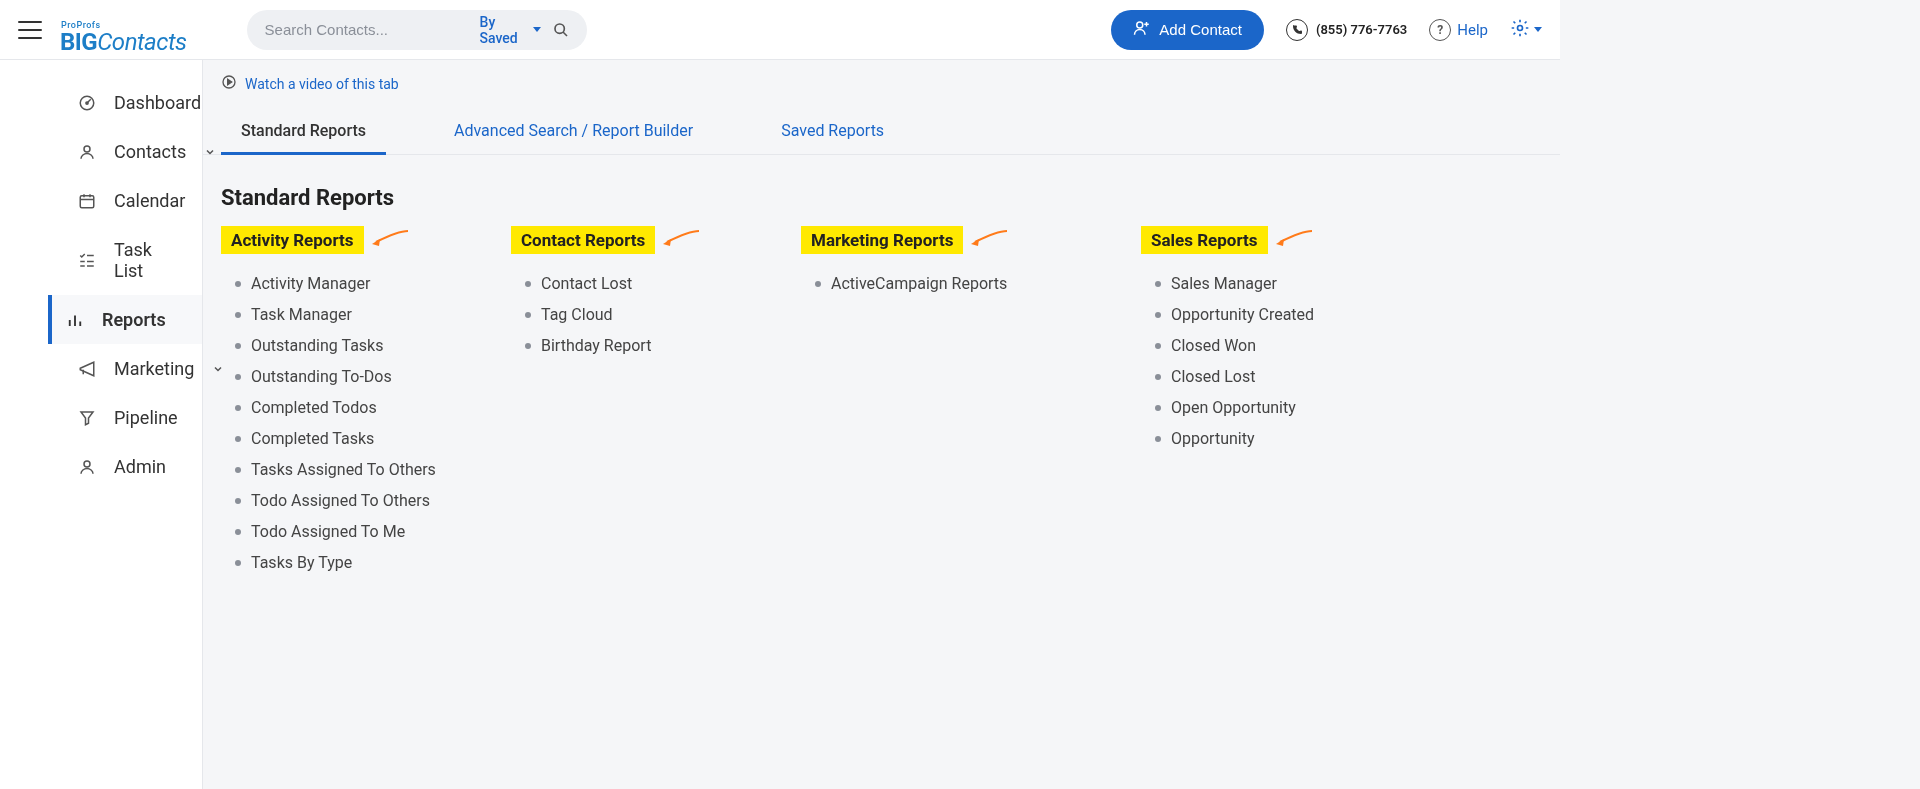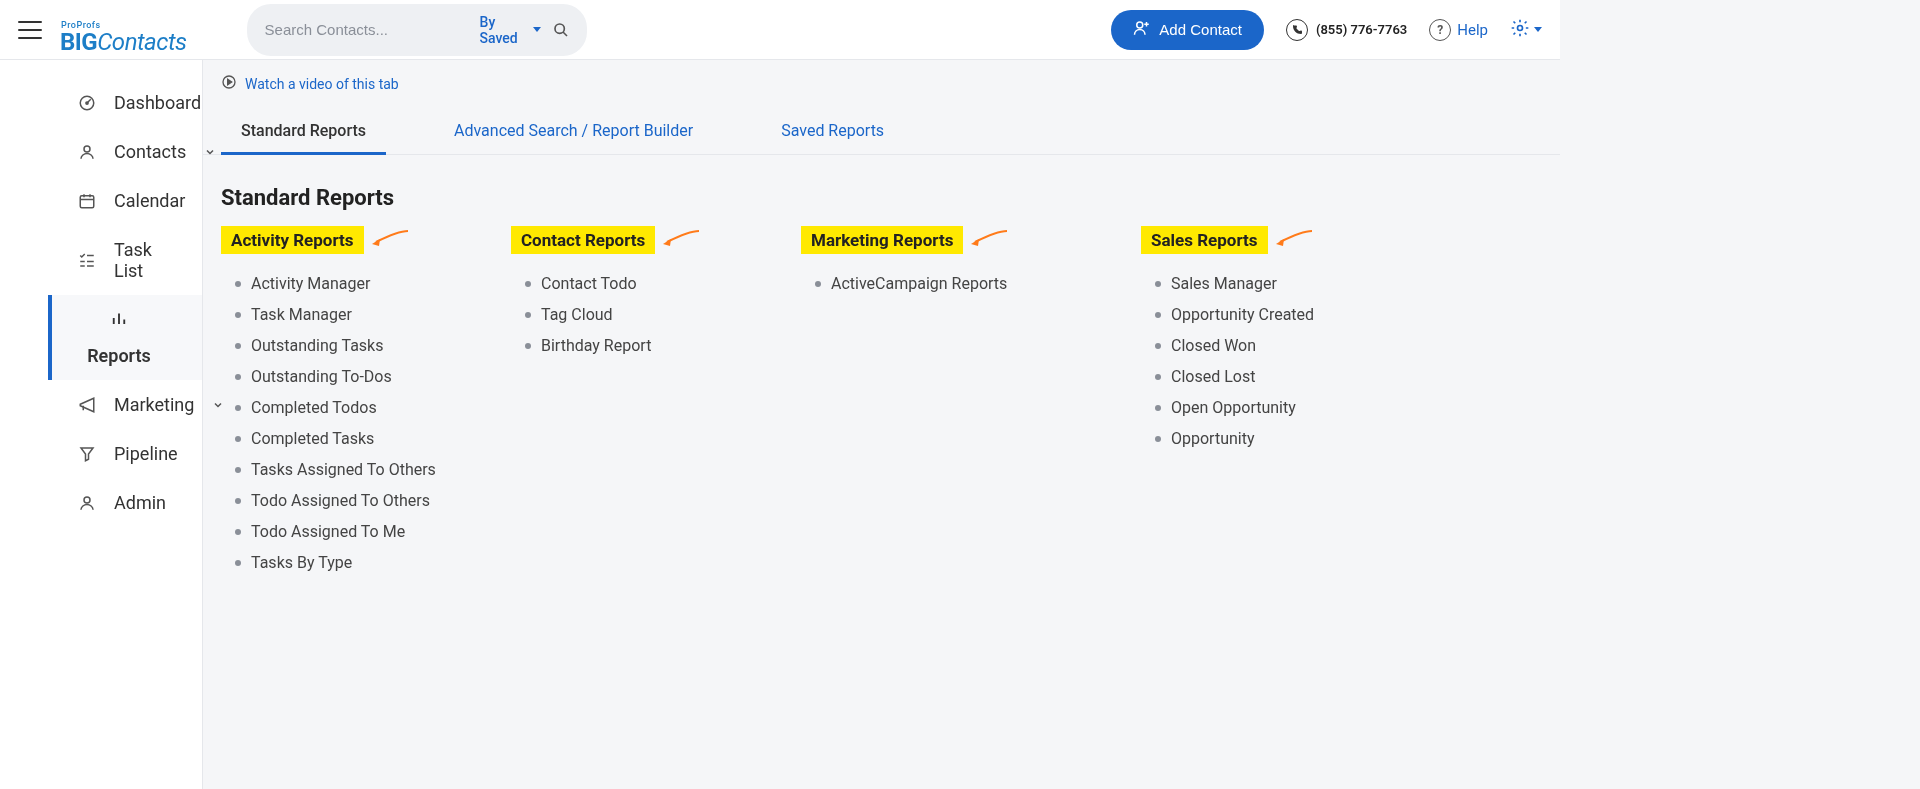--- a/index.html
+++ b/index.html
@@ -8,40 +8,40 @@
 
 .header { display: flex; align-items: center; background: #fff; height: 60px; padding: 0 18px; border-bottom: 1px solid #e5e7eb; }
 .hamburger { width: 24px; height: 18px; display: flex; flex-direction: column; justify-content: space-between; cursor: pointer; margin-right: 18px; }
 .hamburger span { display: block; height: 2px; background: #333; border-radius: 1px; }
 .logo { display: flex; flex-direction: column; line-height: 1; margin-right: 60px; margin-top: 16px; }
 .logo .pp { font-size: 9px; color: #1d7ec7; letter-spacing: 0.5px; font-weight: 500; margin-left: 1px; }
 .logo .bc { font-size: 24px; font-weight: 700; color: #1d7ec7; letter-spacing: -0.5px; white-space: nowrap; }
 .logo .big { text-transform: uppercase; }
 .logo .contacts { font-style: italic; font-weight: 400; }
 
-.search-wrap { display: flex; align-items: center; background: #eef0f3; border-radius: 24px; padding: 0 18px; height: 52px; width: 340px; }
+.search-wrap { display: flex; align-items: center; background: #eef0f3; border-radius: 24px; padding: 0 18px; height: 40px; width: 340px; }
 .search-wrap input { border: none; background: transparent; outline: none; font-size: 15px; color: #555; flex: 1; }
 .search-wrap input::placeholder { color: #8a8f98; }
 .byname { display: flex; align-items: center; color: #1b66c9; font-size: 14px; font-weight: 500; cursor: pointer; gap: 6px; margin-left: 16px; }
 .caret-down { width: 0; height: 0; border-left: 4px solid transparent; border-right: 4px solid transparent; border-top: 5px solid #1b66c9; }
 .search-icon { color: #555; margin-left: 12px; display: flex; }
 
 .header-right { margin-left: auto; display: flex; align-items: center; gap: 22px; }
 .btn-primary { background: #1b66c9; color: #fff; border: none; border-radius: 22px; padding: 0 22px; height: 40px; font-size: 15px; font-weight: 500; display: flex; align-items: center; gap: 8px; cursor: pointer; }
 .phone-wrap { display: flex; align-items: center; gap: 8px; font-size: 13px; font-weight: 600; color: #222; }
 .icon-circle { width: 22px; height: 22px; border: 1.6px solid #333; border-radius: 50%; display: flex; align-items: center; justify-content: center; }
 .help-wrap { display: flex; align-items: center; gap: 6px; color: #1b66c9; font-size: 15px; cursor: pointer; }
 .gear-wrap { display: flex; align-items: center; gap: 4px; color: #1b66c9; cursor: pointer; }
 .caret-blue { width: 0; height: 0; border-left: 4px solid transparent; border-right: 4px solid transparent; border-top: 5px solid #1b66c9; }
 
 
 .layout { display: flex; height: calc(100% - 60px); }
 .sidebar { width: 203px; background: #fff; padding-top: 18px; border-right: 1px solid #e5e7eb; }
 .side-item { display: flex; align-items: center; gap: 18px; padding: 14px 30px; font-size: 18px; color: #333; cursor: pointer; position: relative; margin-left: 48px; }
-.side-item.active { background: #f7f8fa; border-left: 4px solid #1b66c9; font-weight: 600; padding-left: 14px; flex-direction: column; }
+.side-item.active { background: #f7f8fa; border-left: 4px solid #1b66c9; font-weight: 600; padding-left: 14px; }
 .side-item .chev { margin-left: auto; color: #555; }
 .side-ico { width: 18px; display: flex; justify-content: center; color: #444; }
 
 .main { flex: 1; padding: 0; overflow: auto; }
 .video-link { display: flex; align-items: center; gap: 8px; color: #1b66c9; font-size: 14px; padding: 14px 18px; cursor: pointer; }
 .tabs { display: flex; gap: 48px; padding: 0 18px; border-bottom: 1px solid #e5e7eb; }
 .tab { padding: 14px 20px 14px 20px; font-size: 16px; color: #1b66c9; cursor: pointer; position: relative; }
 .tab.active { color: #333; font-weight: 500; }
 .tab.active::after { content: ""; position: absolute; left: 0; right: 0; bottom: -1px; height: 3px; background: #1b66c9; }
 
@@ -253,21 +253,21 @@
 
       <div class="report-col">
         <div class="col-head-wrap">
           <span class="col-head">Contact Reports</span>
           <span class="arrow-anno"><svg width="40" height="20" viewBox="0 0 40 20">
                 <path d="M38 3 C30 3 18 8 6 14" fill="none" stroke="#ff7b1a" stroke-width="2"></path>
                 <polygon points="2 16 10 11 9 18" fill="#ff7b1a"></polygon>
               </svg></span>
         </div>
         <ul class="report-list">
-            <li>Contact Todo</li>
+            <li>Contact Lost</li>
             <li>Tag Cloud</li>
             <li>Birthday Report</li>
           </ul>
       </div>
 
       <div class="report-col" style="min-width:280px">
         <div class="col-head-wrap">
           <span class="col-head">Marketing Reports</span>
           <span class="arrow-anno"><svg width="40" height="20" viewBox="0 0 40 20">
                 <path d="M38 3 C30 3 18 8 6 14" fill="none" stroke="#ff7b1a" stroke-width="2"></path>

